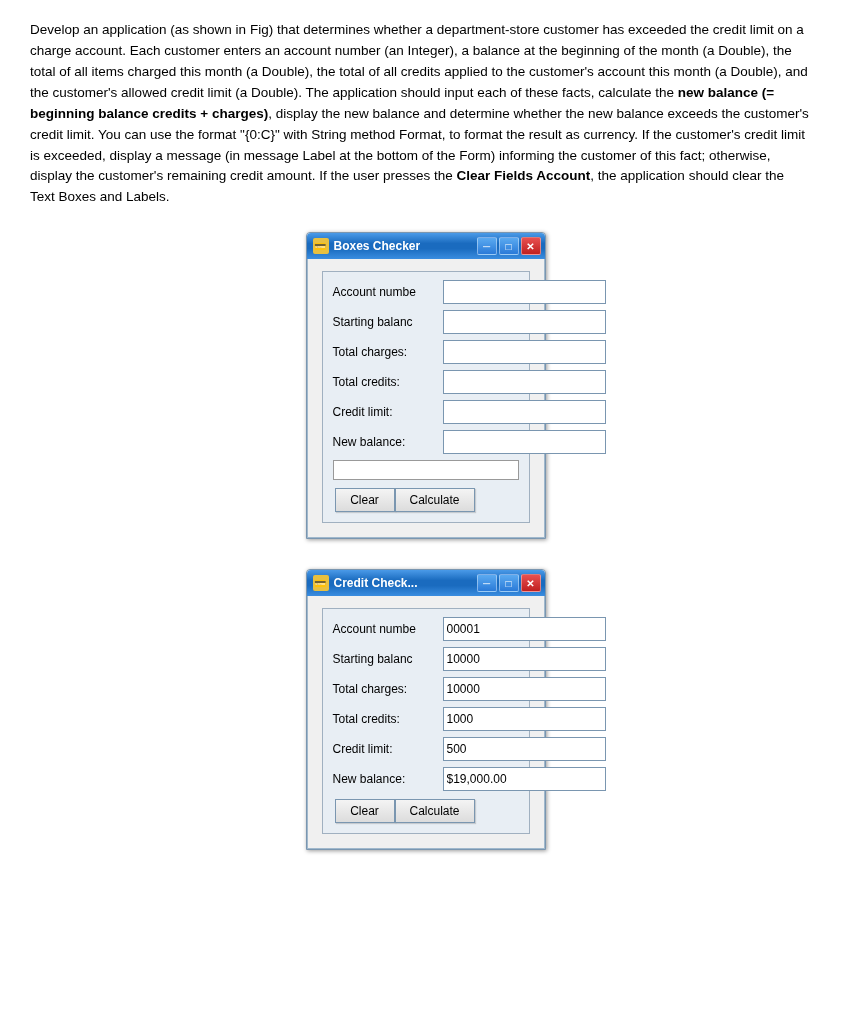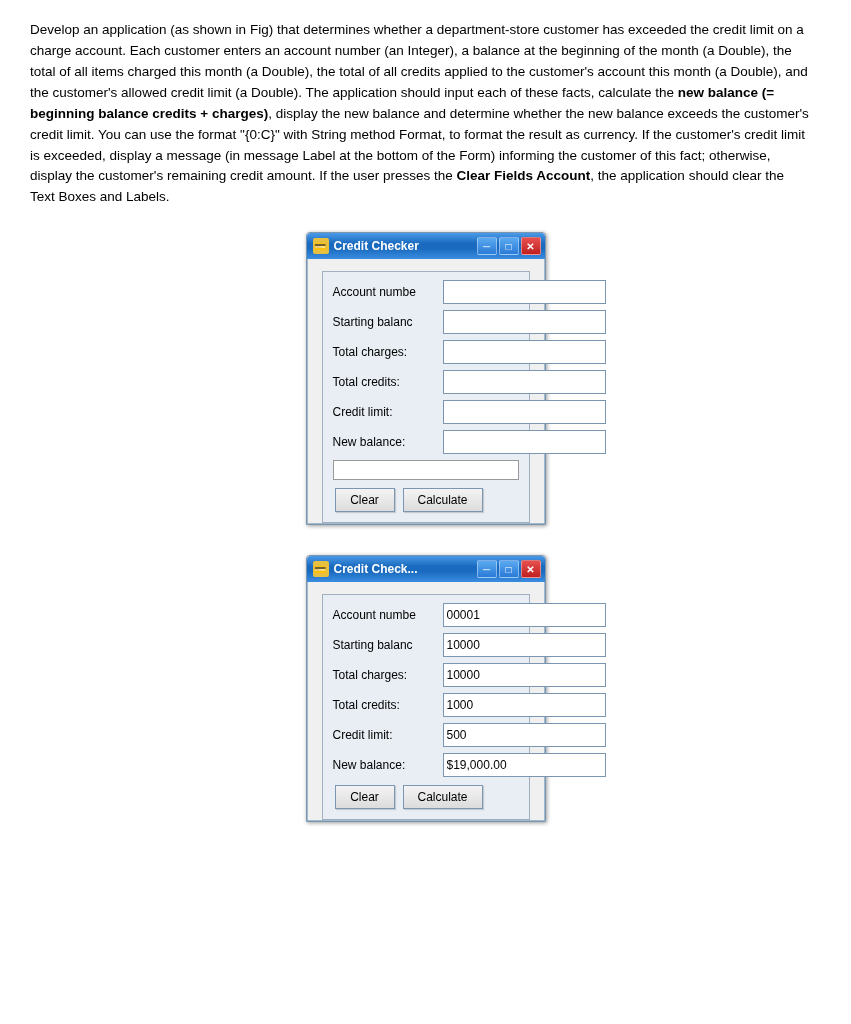--- a/index.html
+++ b/index.html
@@ -88,21 +88,21 @@
       color: white;
       font-weight: bold;
     }
 
     .win-btn-min { background: linear-gradient(to bottom, #5baaf0, #2a7ad8); }
     .win-btn-max { background: linear-gradient(to bottom, #5baaf0, #2a7ad8); }
     .win-btn-close { background: linear-gradient(to bottom, #e85050, #c02020); }
 
     .win-content {
       background: #f0f0f0;
-      padding: 12px 14px 0 14px;
+      padding: 12px 14px 14px 14px;
       border: 1px solid #a0b8cc;
       border-top: none;
     }
 
     .win-inner-border {
       border: 1px solid #a0b0c0;
       background: #e8eef4;
       padding: 8px 10px 10px 10px;
     }
 
@@ -136,21 +136,21 @@
       background: white;
       height: 20px;
       font-size: 12px;
       padding: 1px 3px;
       display: flex;
       align-items: center;
     }
 
     .button-row {
       display: flex;
-      gap: 8px;
+      gap: 0;
       margin-top: 8px;
       justify-content: flex-start;
       padding-left: 2px;
     }
 
     .xp-button {
       border: 1px solid #7a96b0;
       background: linear-gradient(to bottom, #f4f4f4, #dcdcdc);
       padding: 2px 14px;
       font-size: 12px;
@@ -176,21 +176,21 @@
   message Label at the bottom of the Form) informing the customer of this fact; otherwise, display the
   customer's remaining credit amount. If the user presses the <span class="highlight">Clear Fields Account</span>, the application should
   clear the Text Boxes and Labels.
 </div>
 
 <div class="windows-container">
 
   <div class="win-window">
     <div class="win-titlebar">
       <div class="win-titlebar-icon">💳</div>
-      <div class="win-titlebar-title">Credit Checker</div>
+      <div class="win-titlebar-title">Boxes Checker</div>
       <div class="win-titlebar-buttons">
         <div class="win-btn win-btn-min">─</div>
         <div class="win-btn win-btn-max">□</div>
         <div class="win-btn win-btn-close">✕</div>
       </div>
     </div>
     <div class="win-content">
       <div class="win-inner-border">
         <div class="form-row">
           <span class="form-label">Account numbe</span>

